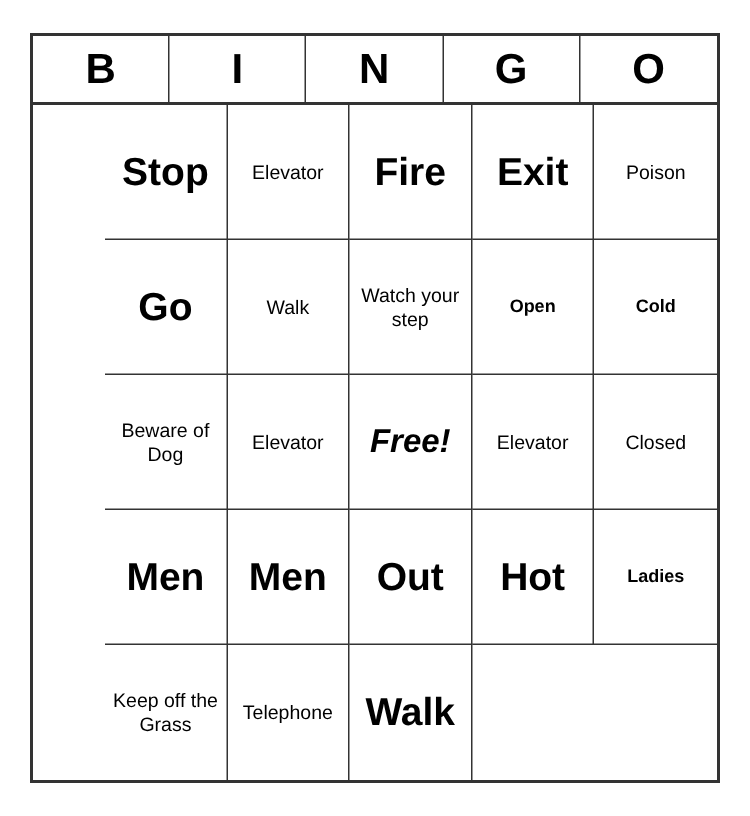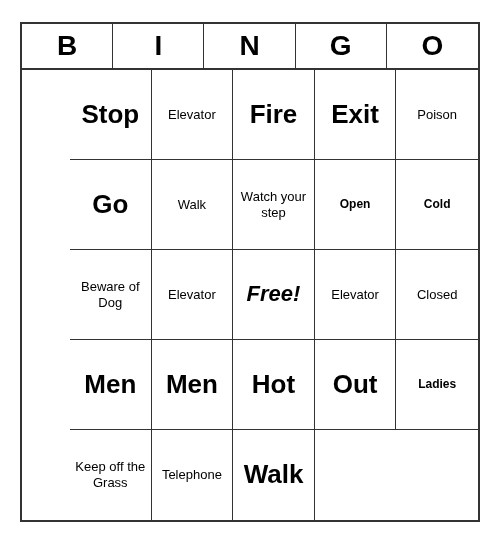--- a/index.html
+++ b/index.html
@@ -146,24 +146,24 @@
       <div class="bingo-cell">
         <span class="cell-small">Closed</span>
       </div>
       <div class="bingo-cell">
         <span class="cell-large">Men</span>
       </div>
       <div class="bingo-cell">
         <span class="cell-large">Men</span>
       </div>
       <div class="bingo-cell">
-        <span class="cell-large">Hot</span>
+        <span class="cell-large">Out</span>
       </div>
       <div class="bingo-cell">
-        <span class="cell-large">Out</span>
+        <span class="cell-large">Hot</span>
       </div>
       <div class="bingo-cell">
         <span class="cell-medium">Ladies</span>
       </div>
       <div class="bingo-cell">
         <span class="cell-small">Keep off the Grass</span>
       </div>
       <div class="bingo-cell">
         <span class="cell-small">Telephone</span>
       </div>

